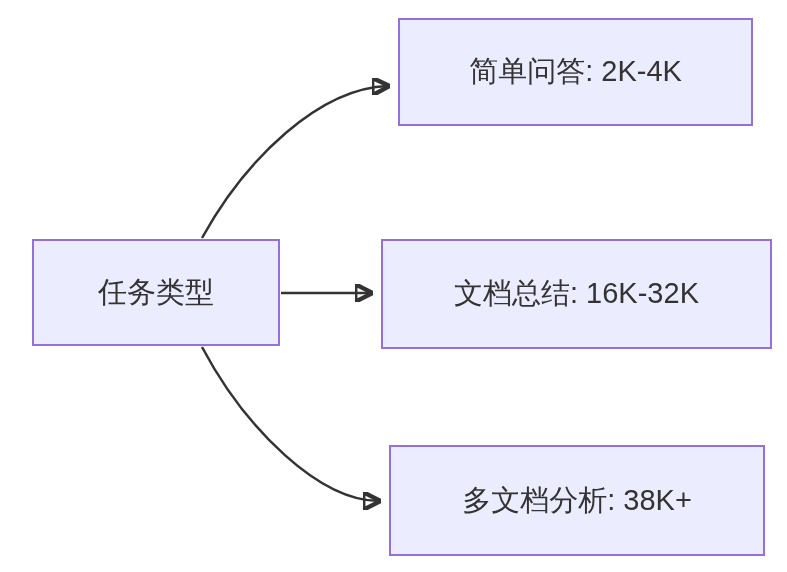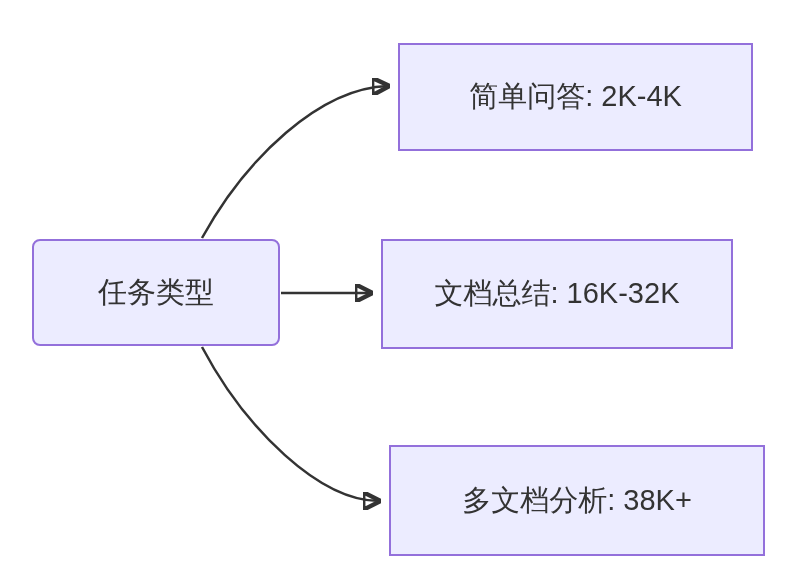--- a/index.html
+++ b/index.html
@@ -33,23 +33,23 @@
     background: var(--node-fill, #ECECFF);
     border: 2px solid var(--node-border, #9370DB);
     color: var(--text, #333333);
     display: flex;
     align-items: center;
     justify-content: center;
     font-size: 29px;
     text-align: center;
     white-space: nowrap;
   }
-  .node-root     { left: 32px;  top: 239px; width: 248px; height: 107px; border-radius: 8px; }
-  .node-qa       { left: 398px; top: 43px;  width: 355px; height: 108px; }
-  .node-summary  { left: 381px; top: 239px; width: 352px; height: 110px; }
+  .node-root     { left: 32px;  top: 239px; width: 248px; height: 107px; }
+  .node-qa       { left: 398px; top: 18px;  width: 355px; height: 108px; }
+  .node-summary  { left: 381px; top: 239px; width: 391px; height: 110px; }
   .node-multidoc { left: 389px; top: 445px; width: 376px; height: 111px; }
 </style>
 </head>
 <body>
 
 <div class="canvas">
 
   <svg class="edges" width="787" height="572" viewBox="0 0 787 572" xmlns="http://www.w3.org/2000/svg">
     <defs>
       <marker id="arrowhead" viewBox="0 0 10 10" refX="9" refY="5" markerWidth="7" markerHeight="7" orient="auto-start-reverse">

